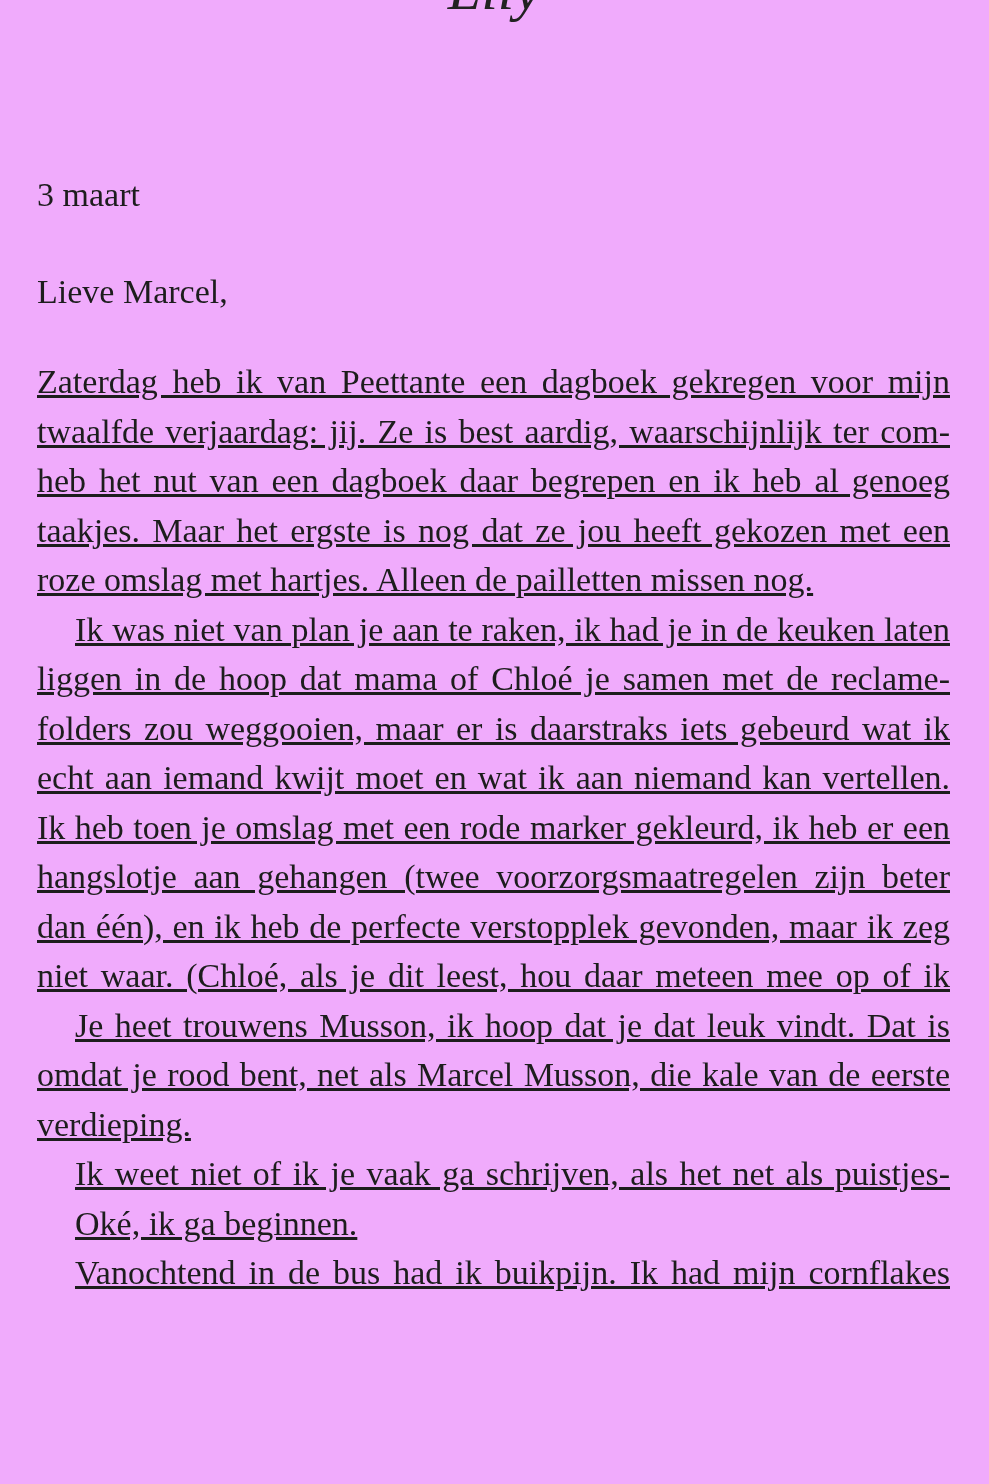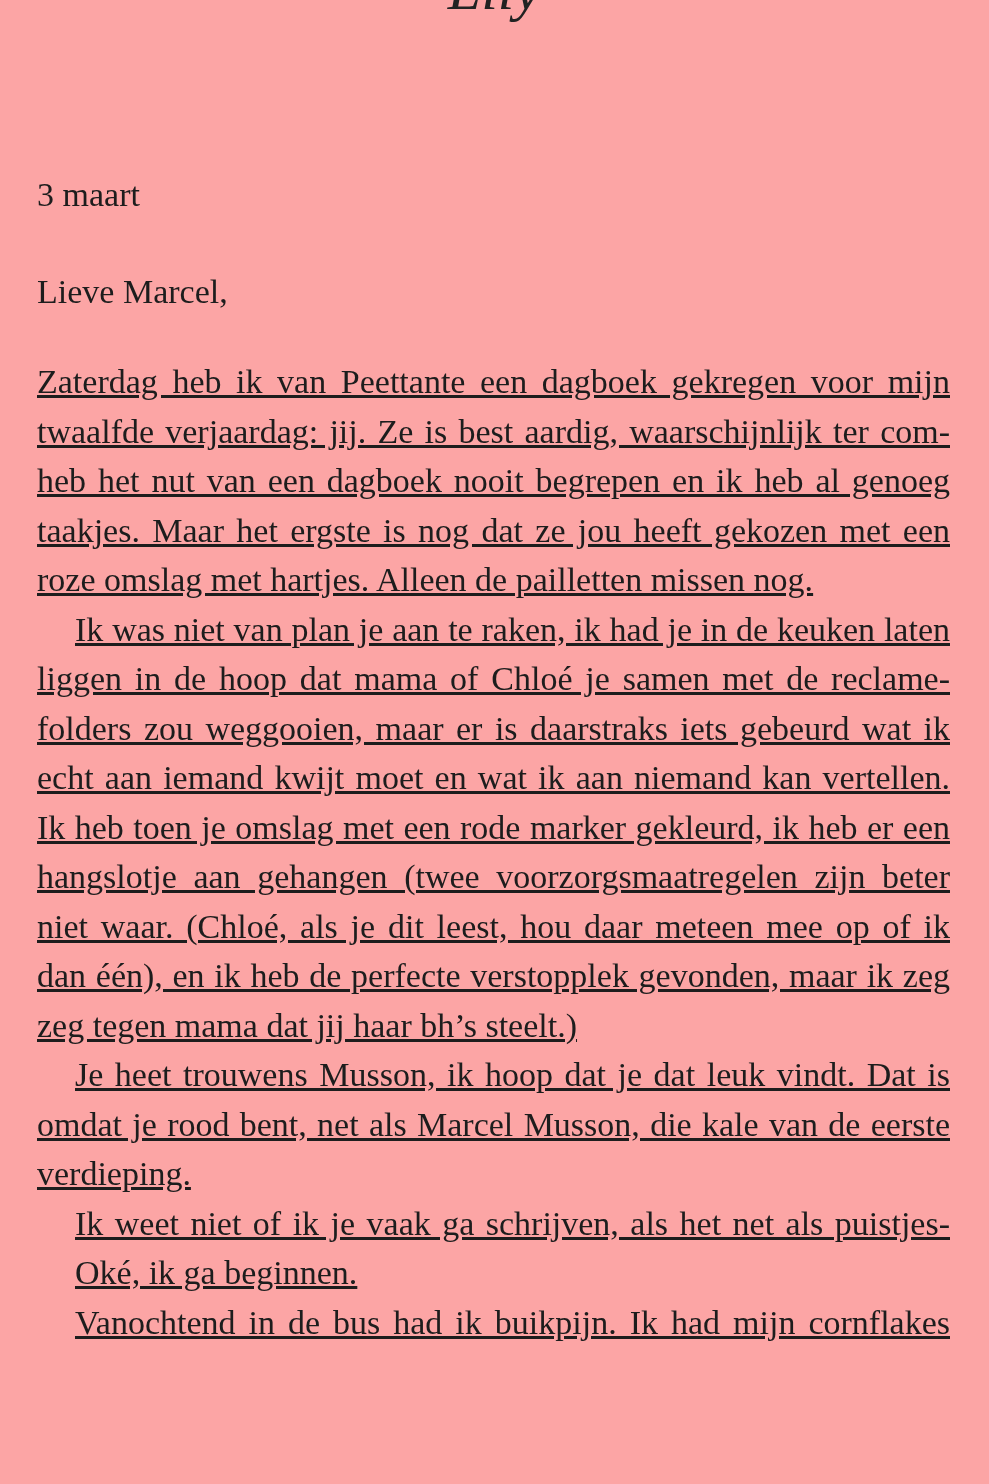--- a/index.html
+++ b/index.html
@@ -1,20 +1,20 @@
 <!DOCTYPE html>
 <html><head>
 <meta charset="utf-8">
 <style>
   html, body { margin: 0; padding: 0; background: #ffffff; }
   .page {
     position: relative;
     width: 989px;
     height: 1484px;
-    background: #fca5a5;
+    background: #f0abfc;
     overflow: hidden;
     font-family: "Liberation Serif", serif;
     color: #1d1d1d;
     font-size: 34px;
     line-height: 49.5px;
   }
   .title-clip {
     position: absolute;
     top: 0; left: 0; right: 0;
     height: 22px;
@@ -64,34 +64,33 @@
   </div>
 
   <div class="date-line">3 maart</div>
 
   <div class="salutation-line">Lieve Marcel,</div>
 
   <div class="entry-body" id="paragraphs">
       <div class="paragraph">
         <div class="line"><span>Zaterdag heb ik van Peettante een dagboek gekregen voor mijn</span></div>
         <div class="line"><span>twaalfde verjaardag: jij. Ze is best aardig, waarschijnlijk ter com-</span></div>
-        <div class="line"><span>heb het nut van een dagboek nooit begrepen en ik heb al genoeg</span></div>
+        <div class="line"><span>heb het nut van een dagboek daar begrepen en ik heb al genoeg</span></div>
         <div class="line"><span>taakjes. Maar het ergste is nog dat ze jou heeft gekozen met een</span></div>
         <div class="line last"><span>roze omslag met hartjes. Alleen de pailletten missen nog.</span></div>
       </div>
       <div class="paragraph indent">
         <div class="line"><span>Ik was niet van plan je aan te raken, ik had je in de keuken laten</span></div>
         <div class="line"><span>liggen in de hoop dat mama of Chloé je samen met de reclame-</span></div>
         <div class="line"><span>folders zou weggooien, maar er is daarstraks iets gebeurd wat ik</span></div>
         <div class="line"><span>echt aan iemand kwijt moet en wat ik aan niemand kan vertellen.</span></div>
         <div class="line"><span>Ik heb toen je omslag met een rode marker gekleurd, ik heb er een</span></div>
         <div class="line"><span>hangslotje aan gehangen (twee voorzorgsmaatregelen zijn beter</span></div>
+        <div class="line"><span>dan één), en ik heb de perfecte verstopplek gevonden, maar ik zeg</span></div>
         <div class="line"><span>niet waar. (Chloé, als je dit leest, hou daar meteen mee op of ik</span></div>
-        <div class="line"><span>dan één), en ik heb de perfecte verstopplek gevonden, maar ik zeg</span></div>
-        <div class="line last"><span>zeg tegen mama dat jij haar bh’s steelt.)</span></div>
       </div>
       <div class="paragraph indent">
         <div class="line"><span>Je heet trouwens Musson, ik hoop dat je dat leuk vindt. Dat is</span></div>
         <div class="line"><span>omdat je rood bent, net als Marcel Musson, die kale van de eerste</span></div>
         <div class="line last"><span>verdieping.</span></div>
       </div>
       <div class="paragraph indent">
         <div class="line"><span>Ik weet niet of ik je vaak ga schrijven, als het net als puistjes-</span></div>
       </div>
       <div class="paragraph indent">

